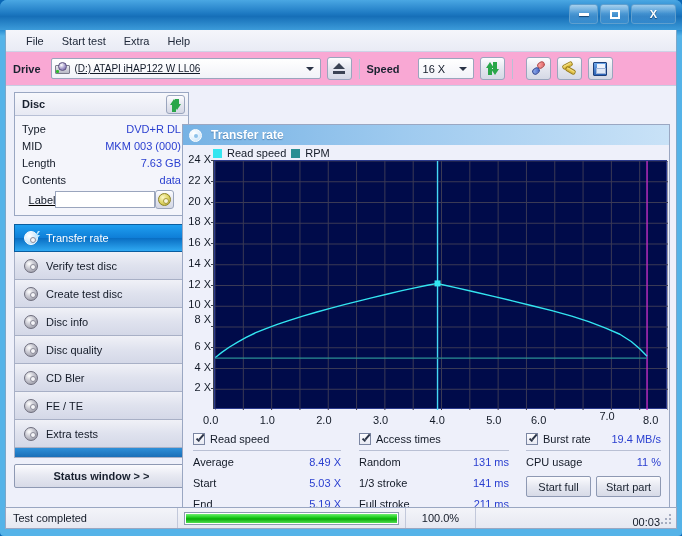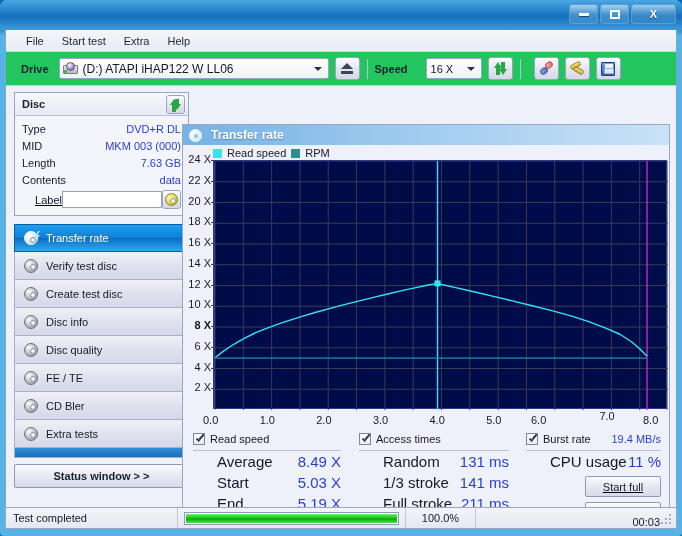--- a/index.html
+++ b/index.html
@@ -70,22 +70,22 @@
     border-bottom: 1px solid #cdd3e6;
     display: flex; align-items: center; padding-left: 11px; gap: 0;
   }
   .menu-item {
     padding: 3px 9px; font-size: 11px; color: #20293a; cursor: default;
   }
 
   
   #toolbar {
     position: absolute; left: 0; top: 22px; width: 670px; height: 34px;
-    background: #22c55e;
-    display: flex; align-items: center; padding: 0 15px;
+    background: #f9a8d4;
+    display: flex; align-items: center; padding: 0 7px;
     border-bottom: 1px solid #c6cde2;
   }
   .tb-label { font-size: 11px; font-weight: bold; color: #1a2230; margin-right: 10px; }
   #drive-select {
     width: 270px; height: 21px;
     border: 1px solid #9aa5bd; border-radius: 2px;
     background: linear-gradient(to bottom, #ffffff, #f1f2f8);
     display: flex; align-items: center; padding: 0 3px;
     position: relative;
   }
@@ -99,21 +99,21 @@
   }
   #drive-icon .disc {
     position: absolute; left: 3px; top: 0px; width: 9px; height: 9px;
     border-radius: 50%;
     background: radial-gradient(circle at 35% 30%, #fff, #9b8fc4 60%, #6b5fa0);
     border: 1px solid #5d5280;
   }
   #drive-icon .led {
     position: absolute; left: 1px; top: 8px; width: 3px; height: 3px; background: #2fbb2f; border-radius: 1px;
   }
-  #drive-text { font-size: 12px; color: #121a28; white-space: nowrap; overflow: hidden; }
+  #drive-text { font-size: 10px; color: #121a28; white-space: nowrap; overflow: hidden; text-decoration: underline; }
   .caret-dn {
     position: absolute; right: 6px; top: 50%; margin-top: -2px;
     width: 0; height: 0; border-left: 4px solid transparent; border-right: 4px solid transparent;
     border-top: 4px solid #2a3346;
   }
   .tb-btn {
     width: 25px; height: 23px; margin-left: 6px;
     border: 1px solid #9aa5bd; border-radius: 3px;
     background: linear-gradient(to bottom, #fdfdff, #e4e6ef 52%, #d5d8e5);
     display: flex; align-items: center; justify-content: center; flex: none;
@@ -163,21 +163,21 @@
   #disc-header .t { font-size: 11px; font-weight: bold; color: #18202e; }
   .sm-btn {
     width: 19px; height: 19px; border: 1px solid #9aa5bd; border-radius: 3px;
     background: linear-gradient(to bottom, #fdfdff, #e4e6ef 52%, #d5d8e5);
     display: flex; align-items: center; justify-content: center;
   }
   #disc-body { padding: 4px 7px 5px 7px; background: #f4f5fb; }
   .drow { display: flex; justify-content: space-between; align-items: center; height: 17px; }
   .dkey { font-size: 11px; color: #131a27; }
   .dval { font-size: 11px; color: #2a3fd0; }
-  #label-row { display: flex; align-items: center; justify-content: flex-end; height: 21px; margin-top: 1px; text-decoration: underline; }
+  #label-row { display: flex; align-items: center; justify-content: center; height: 21px; margin-top: 1px; text-decoration: underline; }
   #label-input {
     width: 100px; height: 17px; border: 1px solid #9aa5bd; background: #ffffff;
     font-size: 11px; padding: 0 3px; color: #131a27; outline: none;
   }
   .disc-glyph {
     width: 13px; height: 13px; border-radius: 50%;
     background: radial-gradient(circle at 35% 32%, #fbf7c8 0%, #e2d96e 45%, #b6a92f 100%);
     border: 1px solid #8d8322; position: relative;
   }
   .disc-glyph::after { content:""; position: absolute; left: 4px; top: 4px; width: 4px; height: 4px; border-radius: 50%; background: #f7f4dd; border: 1px solid #a79b3c; }
@@ -262,21 +262,21 @@
   }
   .cb .tick { width: 9px; height: 9px; position: relative; }
   .cb .tick::before {
     content:""; position: absolute; left: 1px; top: 4px; width: 4px; height: 2px; background: #2a3346; transform: rotate(45deg);
   }
   .cb .tick::after {
     content:""; position: absolute; left: 3px; top: 1px; width: 7px; height: 2px; background: #2a3346; transform: rotate(-50deg);
   }
   .res-head .lbl { font-size: 11px; color: #131a27; }
   .hrule { height: 1px; background: #b9c0d4; margin-top: 3px; }
-  .res-row { display: flex; justify-content: space-between; align-items: center; height: 21px; font-size: 15px; margin-left: 24px; }
+  .res-row { display: flex; justify-content: space-between; align-items: center; height: 21px; font-size: 11px; }
   .res-row .k { color: #131a27; }
   .res-row .v { color: #2a3fd0; }
   .start-btn {
     width: 76px; height: 21px; border: 1px solid #8e99b3; border-radius: 2px;
     background: linear-gradient(to bottom, #fbfbfe, #e6e8f1 50%, #d7dae7);
     display: flex; align-items: center; justify-content: center;
     font-size: 11px; color: #18202e;
   }
 
   
@@ -434,25 +434,25 @@
         <div class="nav-item">
           <span class="nav-ico"></span>
           <span>Disc info</span>
         </div>
         <div class="nav-item">
           <span class="nav-ico"></span>
           <span>Disc quality</span>
         </div>
         <div class="nav-item">
           <span class="nav-ico"></span>
-          <span>FE / TE</span>
+          <span>CD Bler</span>
         </div>
         <div class="nav-item">
           <span class="nav-ico"></span>
-          <span>CD Bler</span>
+          <span>FE / TE</span>
         </div>
         <div class="nav-item">
           <span class="nav-ico"></span>
           <span>Extra tests</span>
         </div>
         <div id="nav-spacer"></div>
       </div>
 
       <div id="status-window-btn">Status window &gt; &gt;</div>
     </div>
@@ -470,21 +470,21 @@
           <span class="lg-sw" style="background:#2a8f93"></span>
           <span>RPM</span>
         </div>
         <div id="yaxis">
             <div class="ytick" style="top: 236.25px; right: 3px;">2 X</div>
             <div style="position: absolute; right: 0px; width: 3px; height: 1px; background: rgb(58, 64, 80); top: 243.25px;"></div>
             <div class="ytick" style="top: 215.5px; right: 3px;">4 X</div>
             <div style="position: absolute; right: 0px; width: 3px; height: 1px; background: rgb(58, 64, 80); top: 222.5px;"></div>
             <div class="ytick" style="top: 194.75px; right: 3px;">6 X</div>
             <div style="position: absolute; right: 0px; width: 3px; height: 1px; background: rgb(58, 64, 80); top: 201.75px;"></div>
-            <div class="ytick" style="top: 174px; right: 3px; font-weight: bold;">8 X</div>
+            <div class="ytick" style="top: 168px; right: 3px;">8 X</div>
             <div style="position: absolute; right: 0px; width: 3px; height: 1px; background: rgb(58, 64, 80); top: 181px;"></div>
             <div class="ytick" style="top: 153.25px; right: 3px;">10 X</div>
             <div style="position: absolute; right: 0px; width: 3px; height: 1px; background: rgb(58, 64, 80); top: 160.25px;"></div>
             <div class="ytick" style="top: 132.5px; right: 3px;">12 X</div>
             <div style="position: absolute; right: 0px; width: 3px; height: 1px; background: rgb(58, 64, 80); top: 139.5px;"></div>
             <div class="ytick" style="top: 111.75px; right: 3px;">14 X</div>
             <div style="position: absolute; right: 0px; width: 3px; height: 1px; background: rgb(58, 64, 80); top: 118.75px;"></div>
             <div class="ytick" style="top: 91px; right: 3px;">16 X</div>
             <div style="position: absolute; right: 0px; width: 3px; height: 1px; background: rgb(58, 64, 80); top: 98px;"></div>
             <div class="ytick" style="top: 70.25px; right: 3px;">18 X</div>
@@ -604,21 +604,21 @@
                 </span>
               <span class="lbl">Burst rate</span>
             </span>
             <span class="v" style="color:#2a3fd0;font-size:11px;">19.4 MB/s</span>
           </div>
           <div class="hrule"></div>
           <div class="res-row">
             <span class="k">CPU usage</span>
             <span class="v">11 %</span>
           </div>
-          <div style="margin-top:4px; display:flex; flex-direction:column; align-items:flex-end; gap:5px;text-decoration:underline;">
+          <div style="margin-top:4px; display:flex; flex-direction:row; align-items:flex-end; gap:5px;">
             <div class="start-btn">Start full</div>
             <div class="start-btn">Start part</div>
           </div>
         </div>
       </div>
     </div>
 
   </div>
 
   <div id="statusbar">

